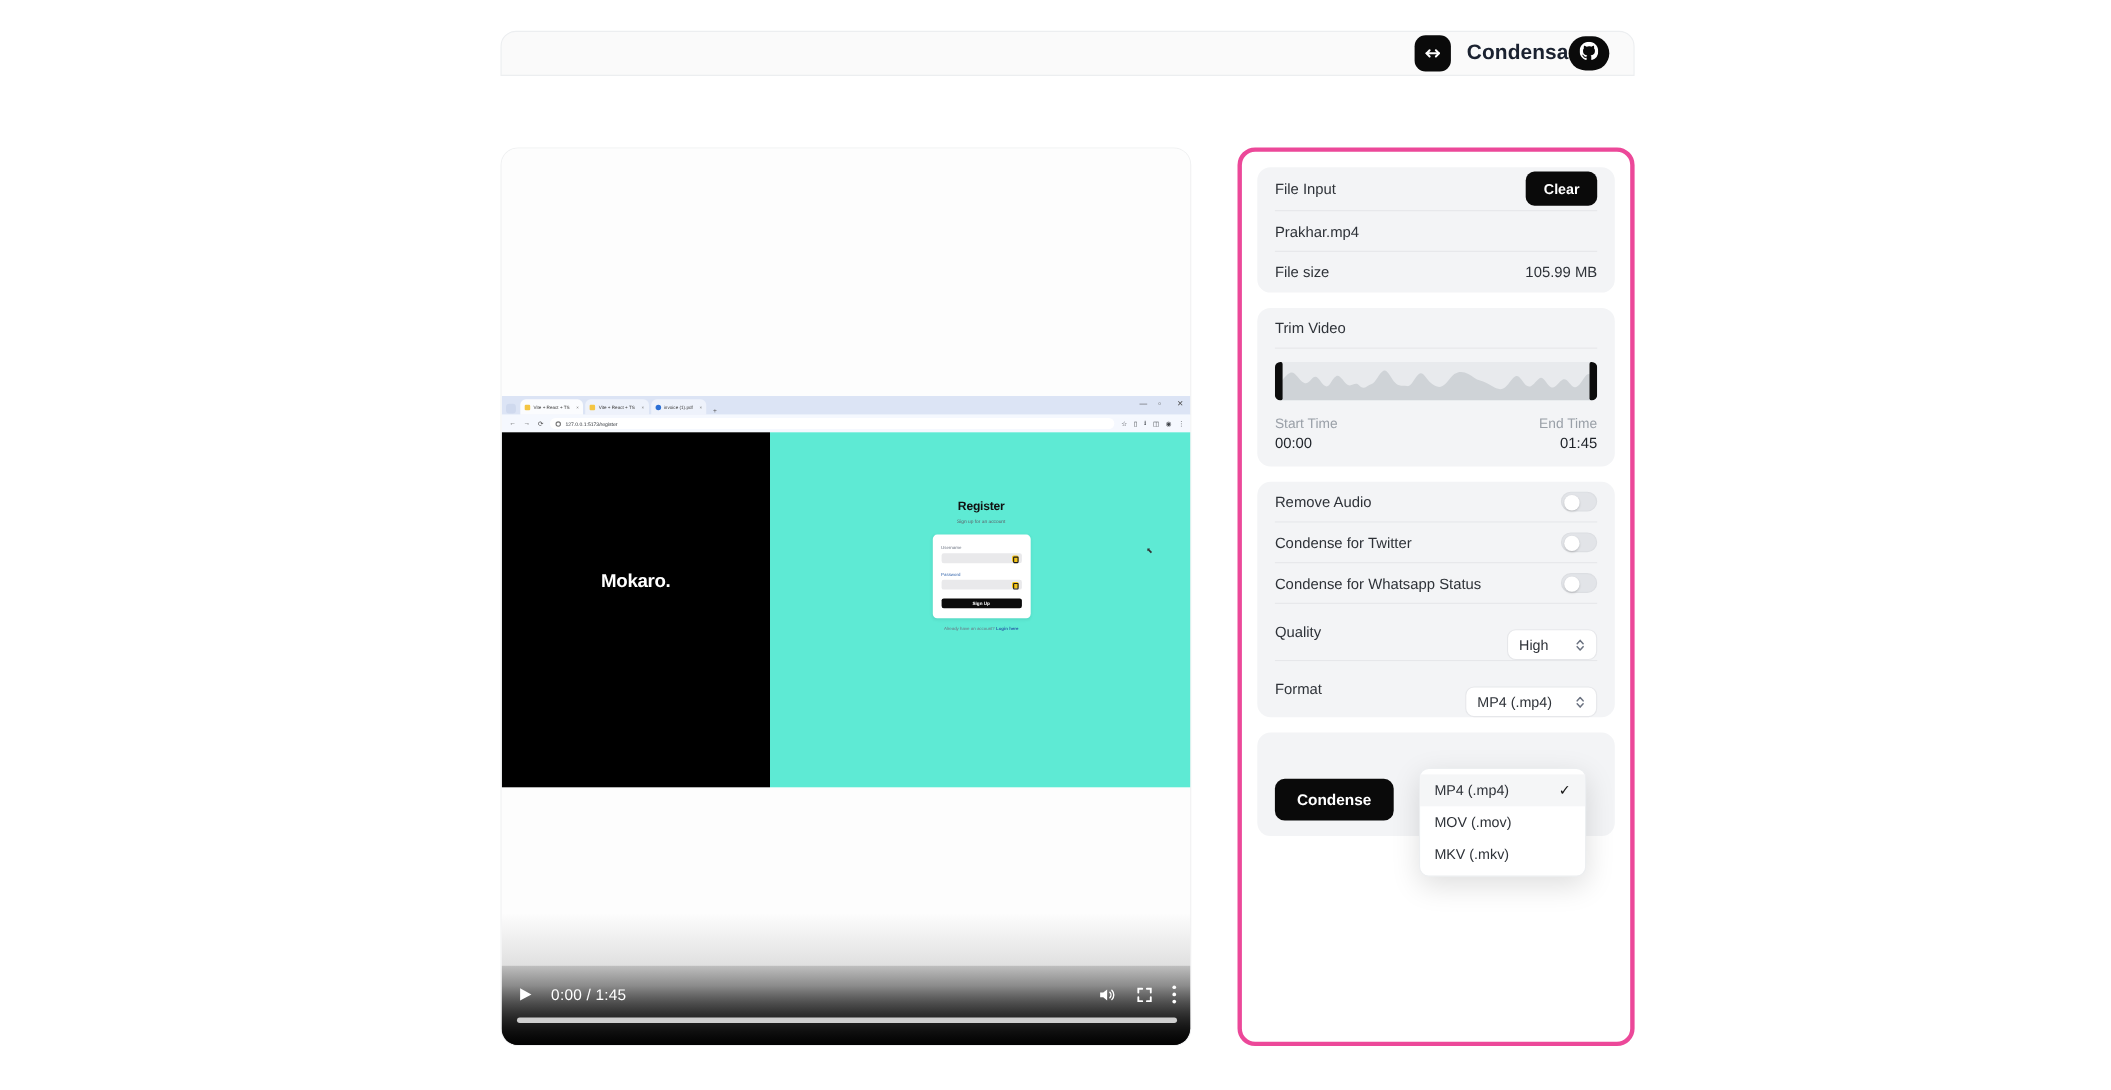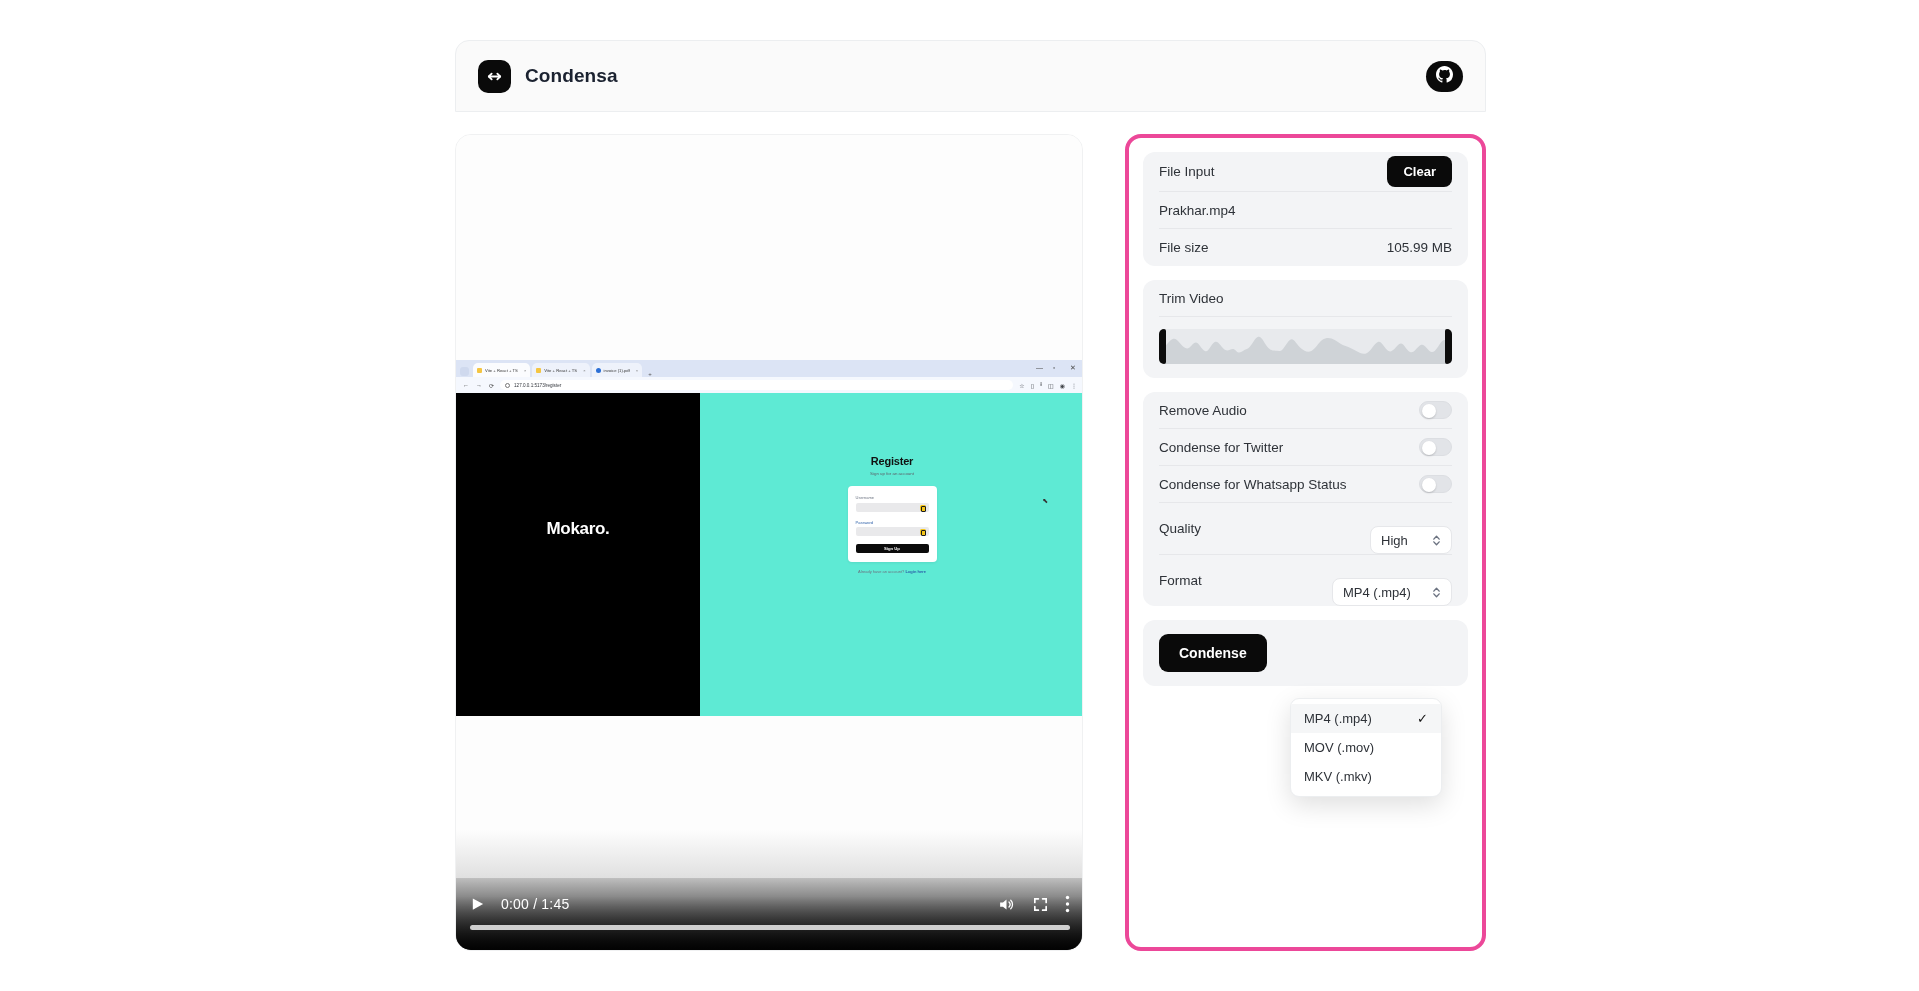--- a/index.html
+++ b/index.html
@@ -6,25 +6,25 @@
   html, body {
     width: 1919px; height: 991px;
     background: #ffffff;
     font-family: "Liberation Sans", sans-serif;
     overflow: hidden;
   }
   .page { position: relative; width: 1919px; height: 991px; background:#fff; }
 
   
   .header {
-    position: absolute; left: 455px; top: 40px; width: 1031px; height: 72px;
+    position: absolute; left: 455px; top: 28px; width: 1031px; height: 41px;
     background: #fafafa;
     border: 1px solid #eceef0;
     border-radius: 14px 14px 0 0;
-    display: flex; align-items: center; justify-content: space-between;
+    display: flex; align-items: center; justify-content: flex-end;
     padding: 0 22px;
   }
   .brand { display: flex; align-items: center; gap: 14px; }
   .logo-badge {
     width: 33px; height: 33px; border-radius: 10px;
     background: #0a0a0a;
     display: flex; align-items: center; justify-content: center;
     flex: none;
   }
   .logo-badge svg { display:block; }
@@ -213,20 +213,21 @@
 
   
   .condense-sec {
     background: #f3f4f6; border-radius: 12px; padding: 14px 16px;
     display: flex; align-items: center;
   }
   .condense-btn {
     background: #0a0a0a; color: #fff; border: none; border-radius: 9px;
     font-size: 14px; font-weight: 700; padding: 11px 20px; cursor: pointer;
     font-family: "Liberation Sans", sans-serif;
+    margin-top: 28px;
   }
 
   
   .dropdown {
     position: absolute; left: 1290px; top: 698px; width: 152px;
     background: #ffffff; border: 1px solid #eceef0; border-radius: 9px;
     box-shadow: 0 8px 26px rgba(0,0,0,.13); padding: 5px 0; z-index: 40;
   }
   .dd-item {
     display: flex; align-items: center; justify-content: space-between;
@@ -404,20 +405,30 @@
                      C51,24 53,15 57,13 C61,11 64,19 68,21 C72,23 75,17 79,22 C83,26 86,21 90,20
                      C94,19 97,10 101,8 C105,6 108,15 112,19 C116,23 119,21 123,22 C127,23 130,14 134,11
                      C138,8 141,16 145,19 C149,22 152,24 156,22 C160,20 163,14 167,11 C172,8 176,9 180,11
                      C184,13 187,16 191,17 C195,18 198,20 202,22 C206,24 209,26 213,24 C217,22 220,15 224,13
                      C228,11 231,20 235,22 C239,24 242,18 246,15 C250,12 253,21 257,23 C261,25 264,18 268,16
                      C272,14 275,22 279,23 C283,24 286,16 290,12 C294,8 297,16 300,19 L300,35 Z" fill="#cfd3d7"></path>
           </svg>
           <div class="handle left"></div>
           <div class="handle right"></div>
         </div>
+        <div class="times">
+          <div class="time-col">
+            <span class="time-lbl">Start Time</span>
+            <span class="time-val">00:00</span>
+          </div>
+          <div class="time-col right">
+            <span class="time-lbl">End Time</span>
+            <span class="time-val">01:45</span>
+          </div>
+        </div>
       </div>
     </div>
 
     <div class="section">
       <div class="row">
         <span class="row-label">Remove Audio</span>
         <span class="toggle">
             <span class="knob"></span>
           </span>
       </div>

